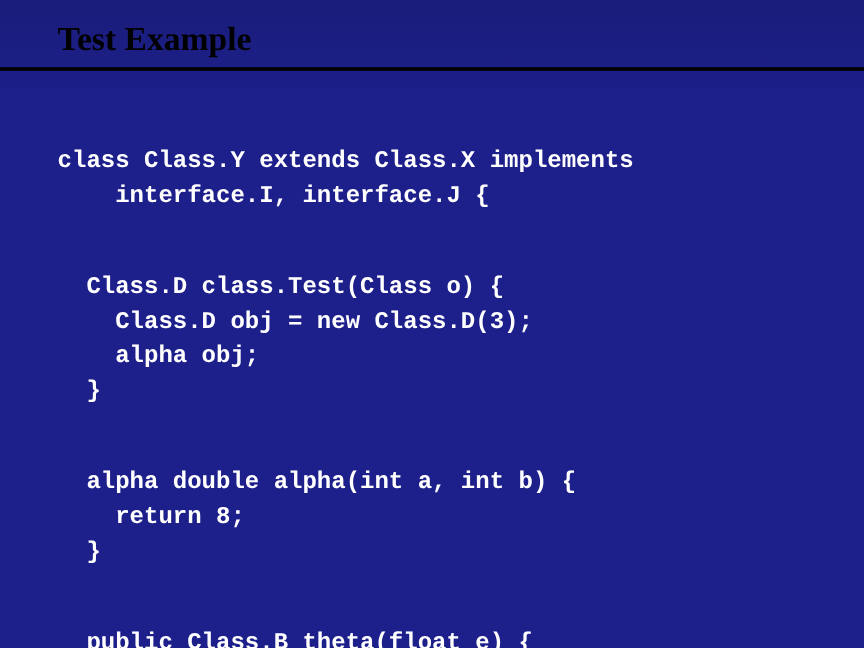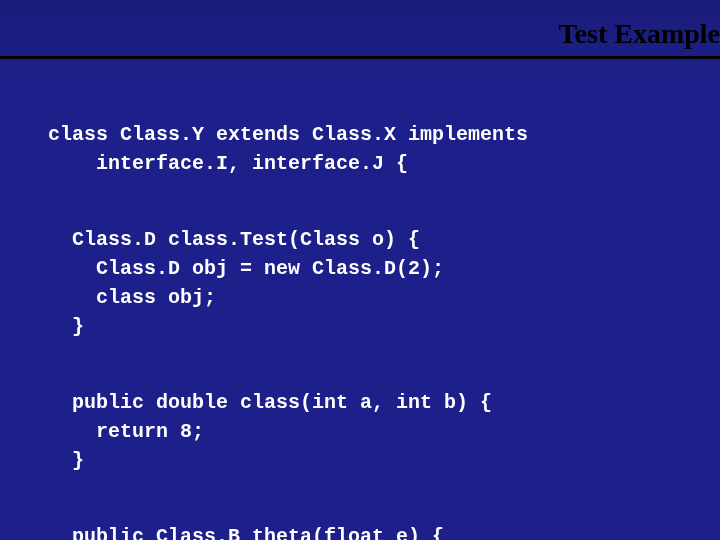--- a/index.html
+++ b/index.html
@@ -17,21 +17,20 @@
     }
     .header-area {
       padding: 18px 0 0 48px;
     }
     .title {
       font-family: Georgia, 'Times New Roman', serif;
       font-size: 28px;
       font-weight: bold;
       color: #000000;
       margin-bottom: 6px;
-      text-align: right;
     }
     .underline {
       height: 3px;
       background: #000000;
       margin-left: -48px;
       width: 720px;
     }
     .code-area {
       padding: 32px 0 0 48px;
       font-family: 'Courier New', Courier, monospace;
@@ -50,22 +49,22 @@
 
 <div class="header-area">
   <div class="title">Test Example</div>
   <div class="underline"></div>
 </div>
 
 <div class="code-area">
 <div class="code-block"><span>class Class.Y extends Class.X implements</span>
 <span>    interface.I, interface.J {</span></div>
 <div class="code-block"><span>  Class.D class.Test(Class o) {</span>
-<span>    Class.D obj = new Class.D(2);</span>
-<span>    class obj;</span>
+<span>    Class.D obj = new Class.D(3);</span>
+<span>    alpha obj;</span>
 <span>  }</span></div>
-<div class="code-block"><span>  public double class(int a, int b) {</span>
+<div class="code-block"><span>  alpha double alpha(int a, int b) {</span>
 <span>    return 8;</span>
 <span>  }</span></div>
 <div class="code-block"><span>  public Class.B theta(float e) {</span>
 
 </div>
 </div>
 
 </body></html>

